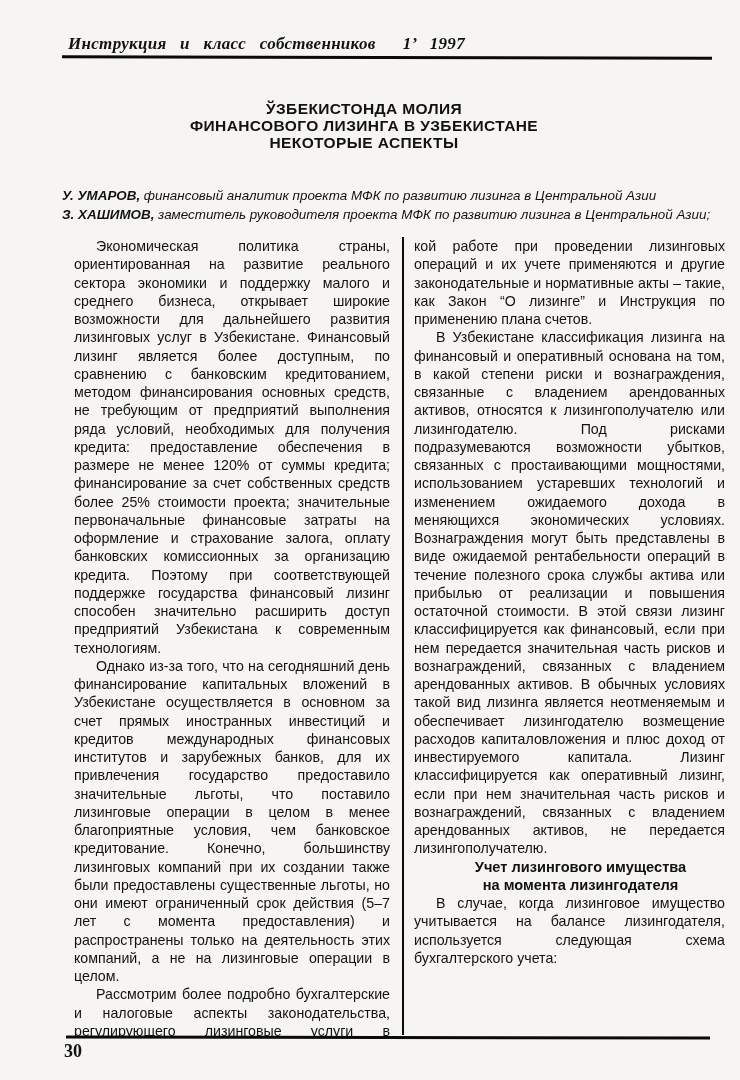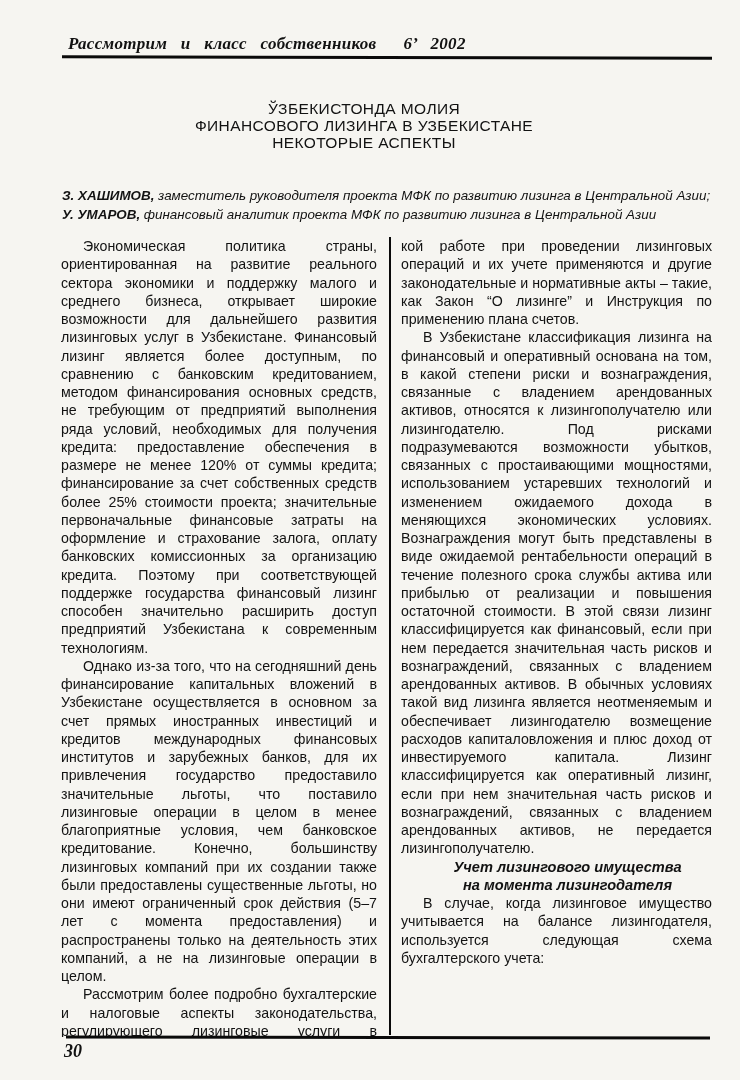--- a/index.html
+++ b/index.html
@@ -24,89 +24,89 @@
   .head-rule{
     position:absolute;top:56px;left:62px;width:650px;height:3px;
     background:#0a0a0a;
     transform:rotate(.15deg);
   }
 
   
   .article-title{
     position:absolute;top:100px;left:28px;right:40px;
     text-align:center;
-    font-weight:normal;
+    font-weight:bold;
     font-size:15.5px;line-height:17px;
     letter-spacing:.4px;
     margin:0;
   }
 
   
   .authors{
     position:absolute;top:186px;left:62px;right:28px;
     font-style:italic;font-size:13.4px;line-height:19px;
   }
   .author-name{font-weight:bold;}
 
   
   .columns{
-    position:absolute;top:237px;left:61px;height:800px;
+    position:absolute;top:237px;left:74px;height:800px;
     display:flex;
   }
   .col{
     text-align:justify;
     font-size:14.2px;line-height:18.25px;
     overflow:hidden;height:800px;
   }
   .col-left{width:316px;}
   .col-right{width:311px;}
   .col-divider{
     width:2px;background:#0a0a0a;
     margin-left:12px;margin-right:10px;
     height:798px;
   }
   .col p{margin:0;text-indent:22px;}
   .col p.no-indent{text-indent:0;}
   .col-heading{
     margin:0;
-    font-weight:bold;font-style:italic;
+    font-weight:bold;
     font-size:14.6px;line-height:18.25px;
     text-align:center;text-indent:0;
   }
 
   
   .foot-rule{
     position:absolute;top:1036px;left:66px;width:644px;height:3px;
     background:#0a0a0a;
     transform:rotate(.1deg);
   }
   .page-number{
     position:absolute;top:1041px;left:64px;
     font-family:"Liberation Serif",serif;
-    font-weight:bold;font-style:italic;
+    font-weight:bold;
     font-size:18px;
   }
 </style>
 </head>
 <body>
 
 <div class="page">
 
-  <div class="journal-head"><span>Рассмотрим и класс собственников</span>&nbsp;&nbsp;<span>6’ 2002</span></div>
+  <div class="journal-head"><span>Инструкция и класс собственников</span>&nbsp;&nbsp;<span>1’ 1997</span></div>
   <div class="head-rule"></div>
 
   <h1 class="article-title">
     <div>ЎЗБЕКИСТОНДА МОЛИЯ</div>
     <div>ФИНАНСОВОГО ЛИЗИНГА В УЗБЕКИСТАНЕ</div>
     <div>НЕКОТОРЫЕ АСПЕКТЫ</div>
   </h1>
 
   <div class="authors">
+    <div><span class="author-name">У. УМАРОВ,</span><span> финансовый аналитик проекта МФК по развитию лизинга в Центральной Азии</span></div>
     <div><span class="author-name">З. ХАШИМОВ,</span><span> заместитель руководителя проекта МФК по развитию лизинга в Центральной Азии;</span></div>
-    <div><span class="author-name">У. УМАРОВ,</span><span> финансовый аналитик проекта МФК по развитию лизинга в Центральной Азии</span></div>
   </div>
 
   <main class="columns">
 
     <div class="col col-left">
       <p>Экономическая политика страны, ориентированная на развитие реального сектора экономики и поддержку малого и среднего бизнеса, открывает широкие возможности для дальнейшего развития лизинговых услуг в Узбекистане. Финансовый лизинг является более доступным, по сравнению с банковским кредитованием, методом финансирования основных средств, не требующим от предприятий выполнения ряда условий, необходимых для получения кредита: предоставление обеспечения в размере не менее 120% от суммы кредита; финансирование за счет собственных средств более 25% стоимости проекта; значительные первоначальные финансовые затраты на оформление и страхование залога, оплату банковских комиссионных за организацию кредита. Поэтому при соответствующей поддержке государства финансовый лизинг способен значительно расширить доступ предприятий Узбекистана к современным технологиям.</p>
       <p>Однако из-за того, что на сегодняшний день финансирование капитальных вложений в Узбекистане осуществляется в основном за счет прямых иностранных инвестиций и кредитов международных финансовых институтов и зарубежных банков, для их привлечения государство предоставило значительные льготы, что поставило лизинговые операции в целом в менее благоприятные условия, чем банковское кредитование. Конечно, большинству лизинговых компаний при их создании также были предоставлены существенные льготы, но они имеют ограниченный срок действия (5–7 лет с момента предоставления) и распространены только на деятельность этих компаний, а не на лизинговые операции в целом.</p>
       <p>Рассмотрим более подробно бухгалтерские и налоговые аспекты законодательства, регулирующего лизинговые услуги в Узбекистане.</p>
 
     </div>

